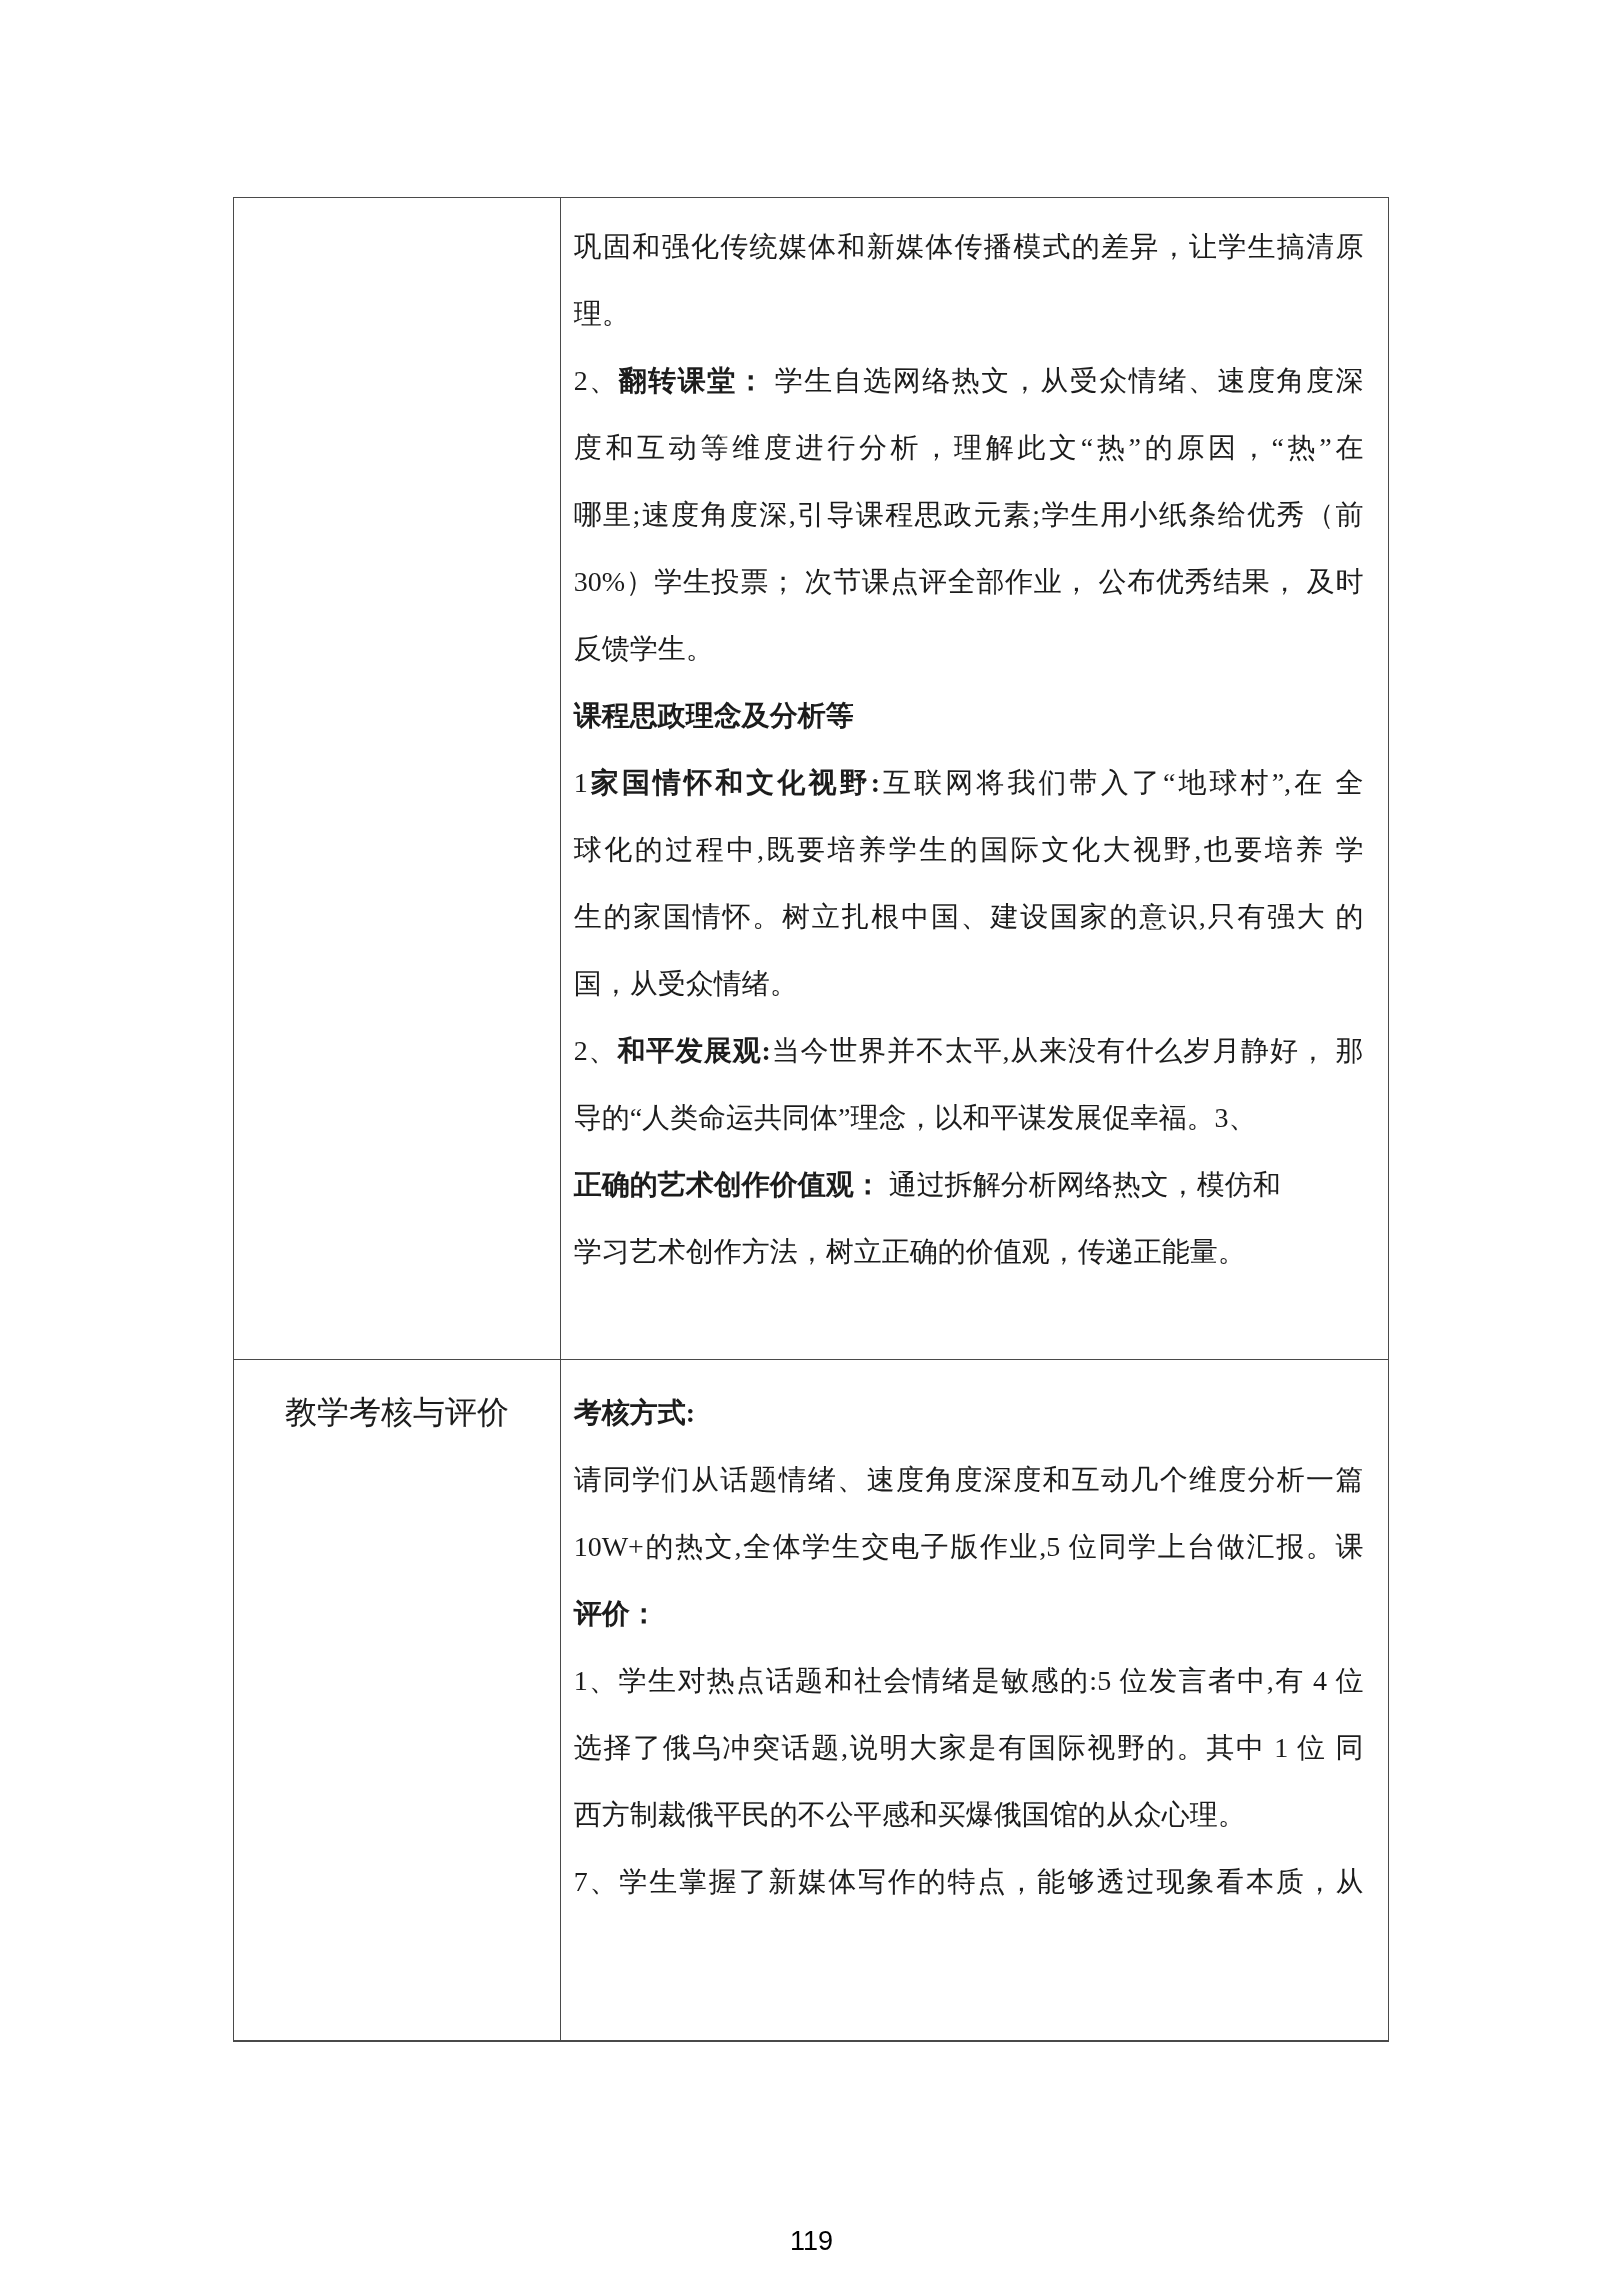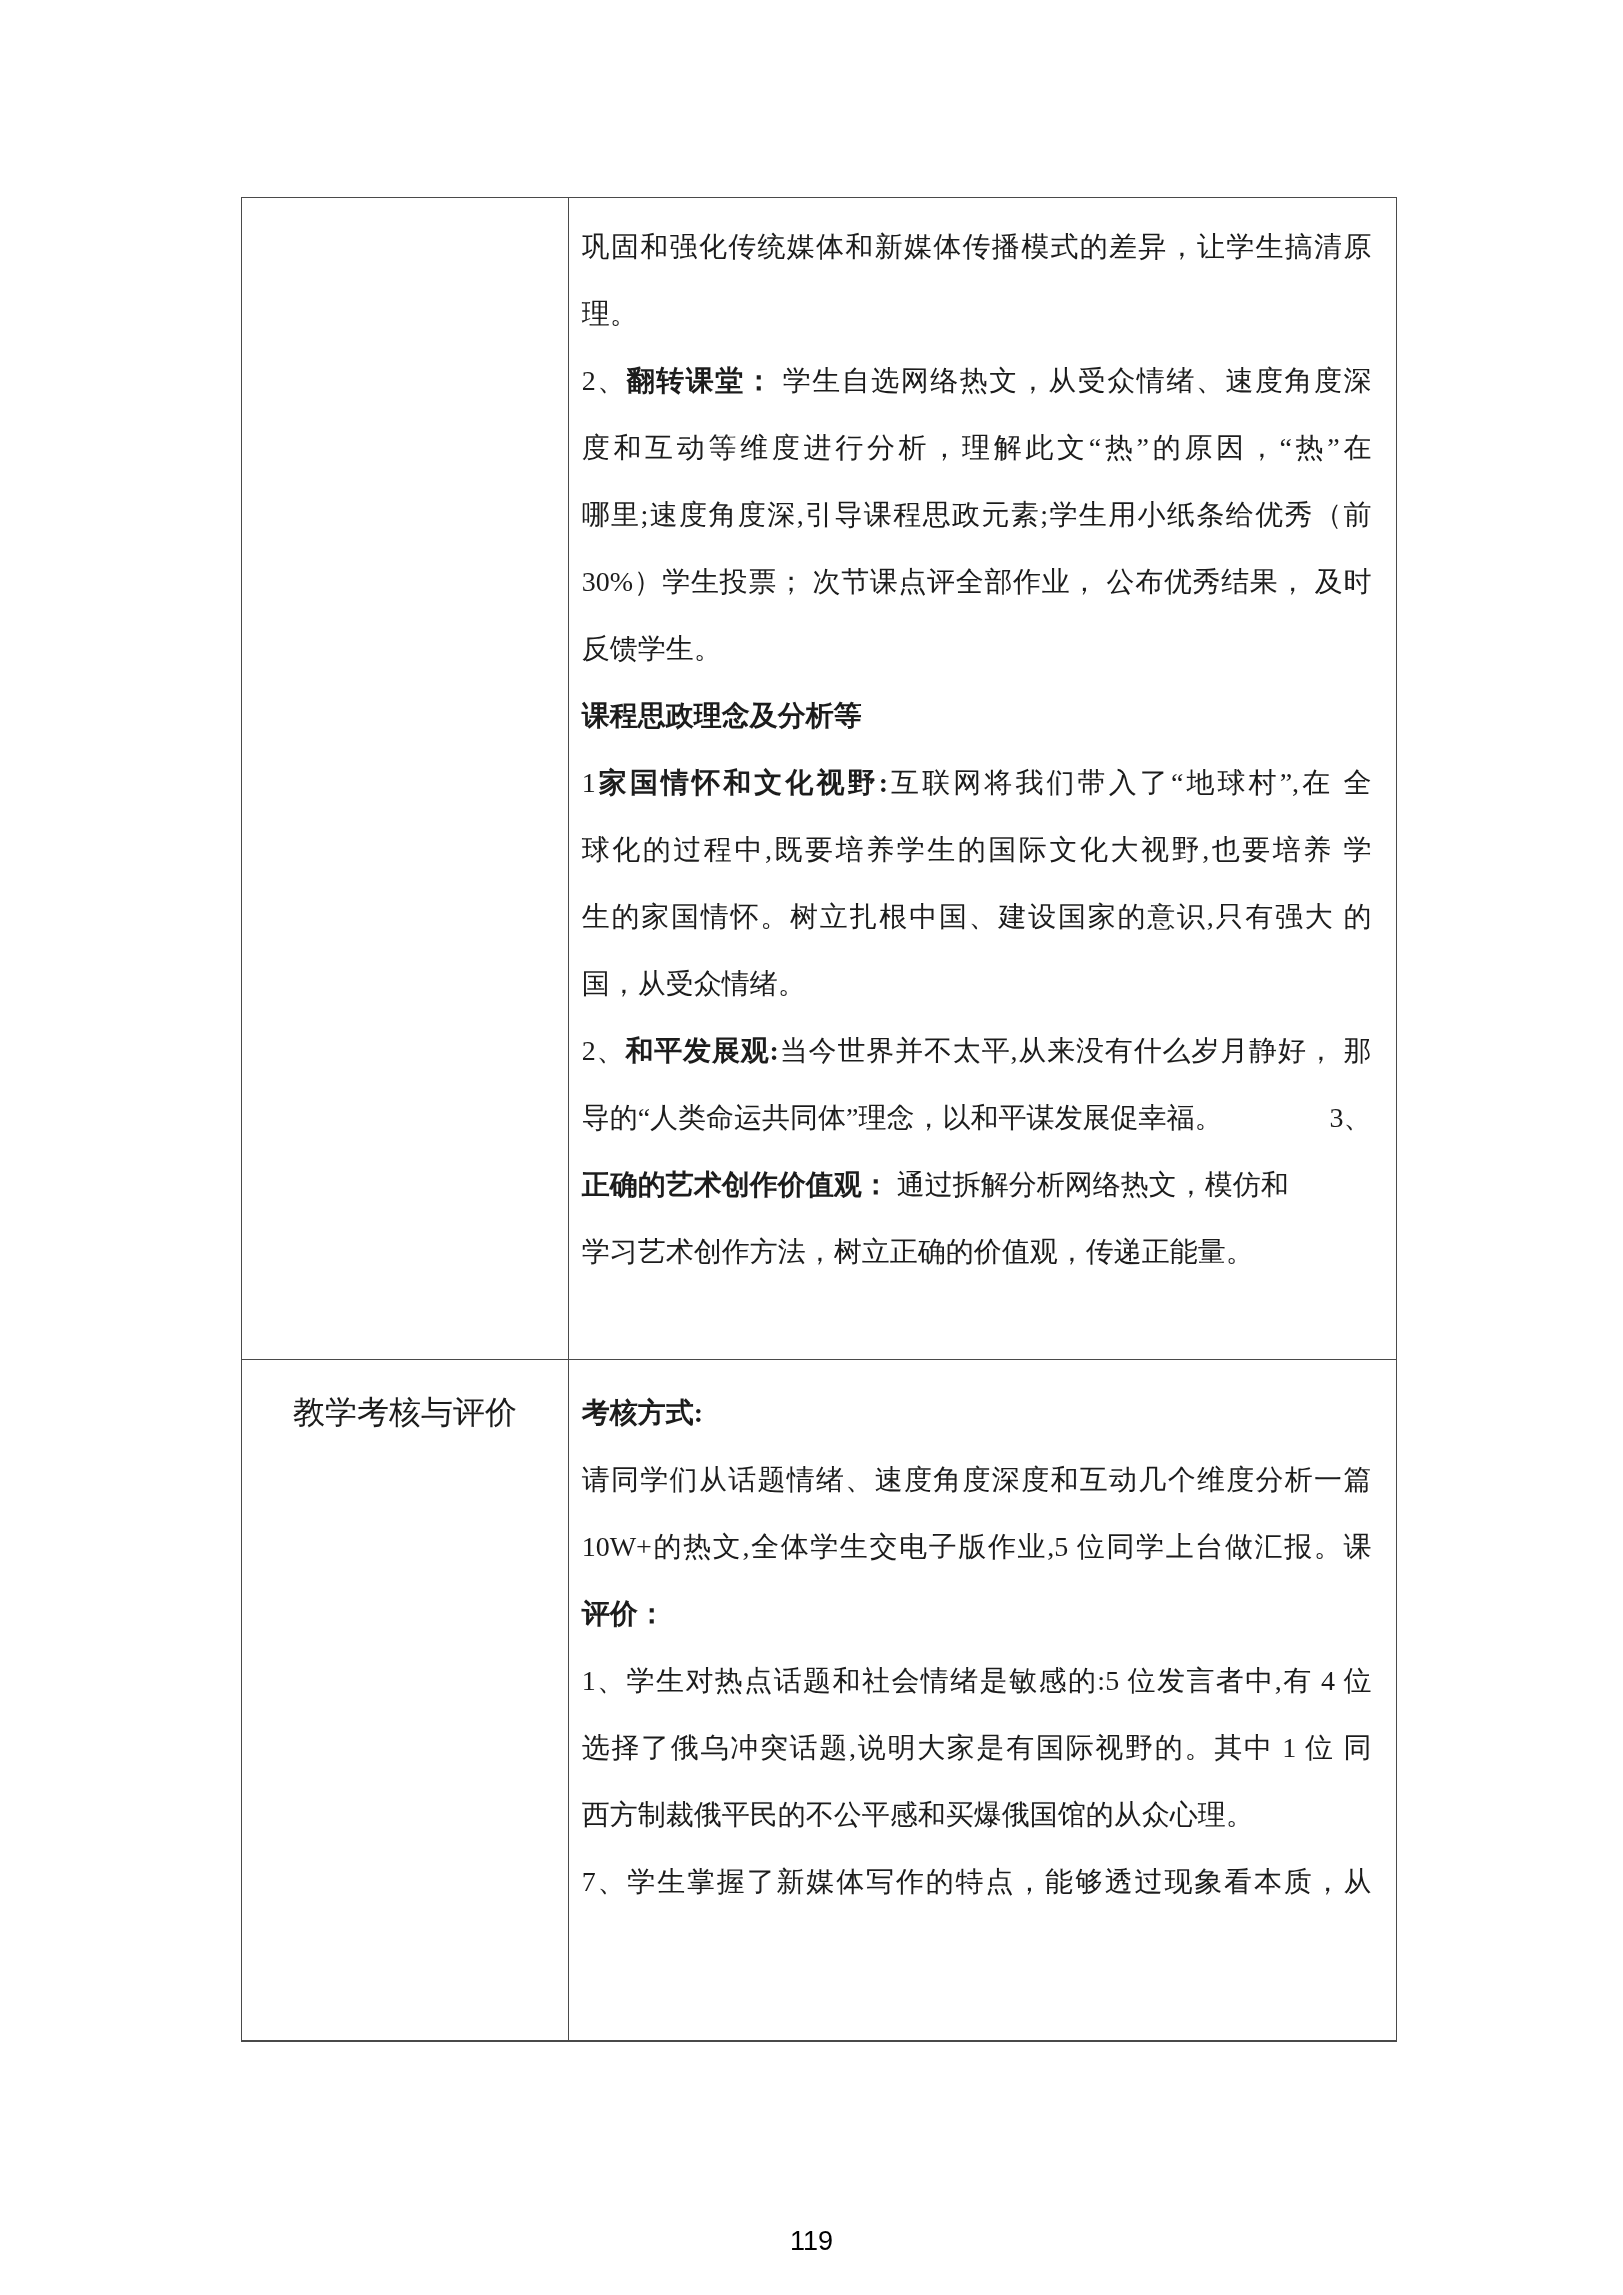--- a/index.html
+++ b/index.html
@@ -7,21 +7,21 @@
     position: relative;
     width: 1623px;
     height: 2295px;
     background: #ffffff;
     font-family: "Liberation Serif", "DejaVu Serif", serif;
     color: #1c1c1c;
     overflow: hidden;
   }
   .doc-table {
     position: absolute;
-    left: 241px;
+    left: 233px;
     top: 197px;
     width: 1156px;
     box-sizing: border-box;
     border: 1.6px solid #4a4a4a;
     border-bottom-width: 2.4px;
   }
   .row { display: flex; box-sizing: border-box; }
   .row-1 { height: 1162px; border-bottom: 1.6px solid #4a4a4a; }
   .row-2 { height: 680px; }
   .cell { box-sizing: border-box; overflow: hidden; }
@@ -38,21 +38,21 @@
   .cell-content {
     flex: 1;
     font-size: 28px;
     line-height: 67px;
     padding: 0 24.6px 0 12.7px;
   }
   .row-1 .cell-content { padding-top: 15px; }
   .row-2 .cell-content { padding-top: 19px; }
   .line { min-height: 67px; }
   .a-justify { text-align: justify; text-align-last: justify; }
-  .a-between { display: flex; justify-content: space-between; }
+  .a-between { display: flex; }
   .a-left { text-align: left; }
   .run { white-space: normal; }
   .run.b { font-weight: bold; }
   .footer {
     position: absolute;
     top: 2221px;
     left: 0;
     width: 100%;
     text-align: center;
     font-family: "Liberation Sans", "DejaVu Sans", sans-serif;

